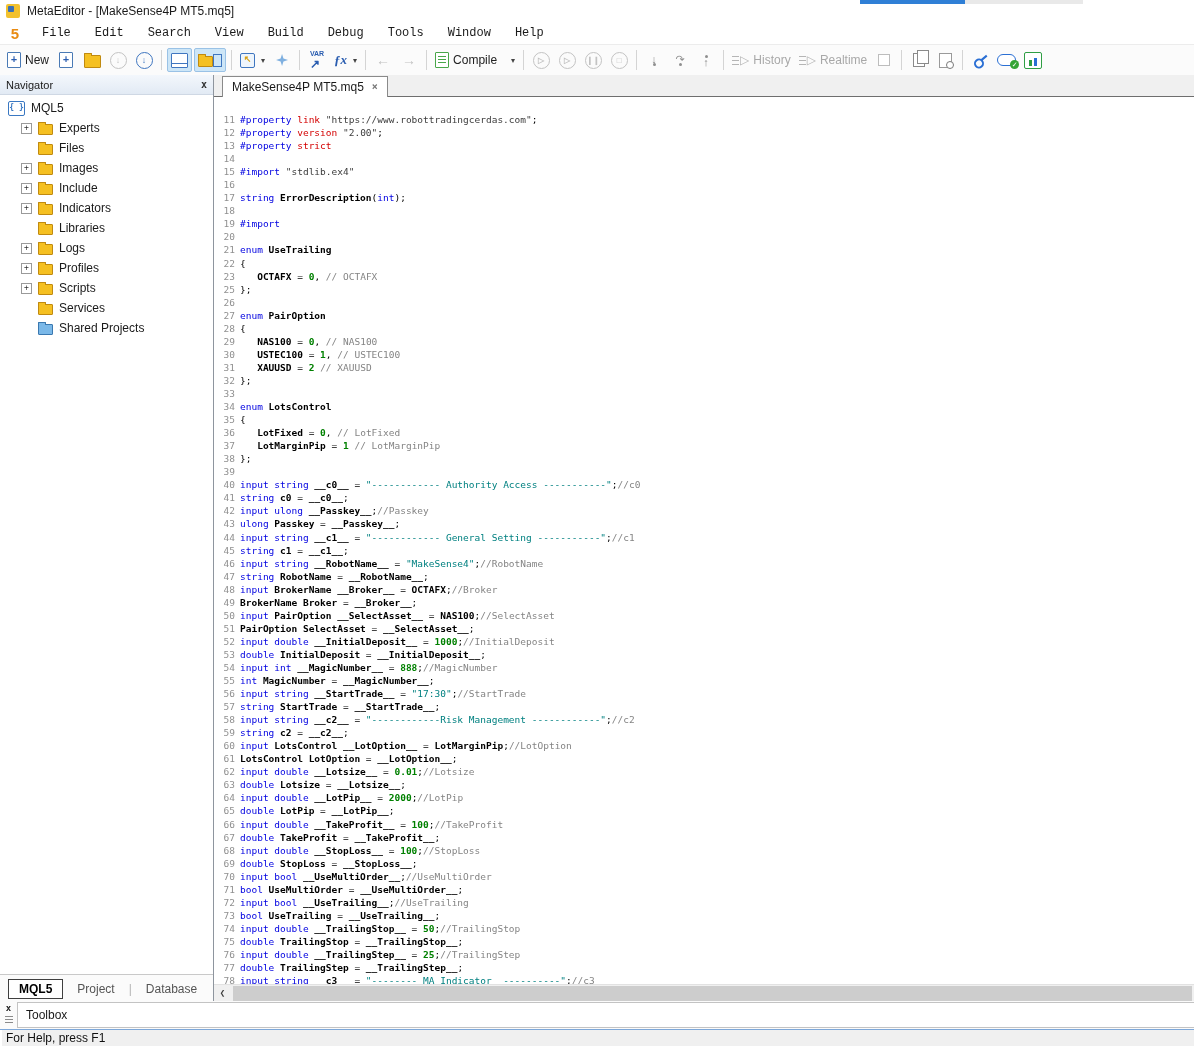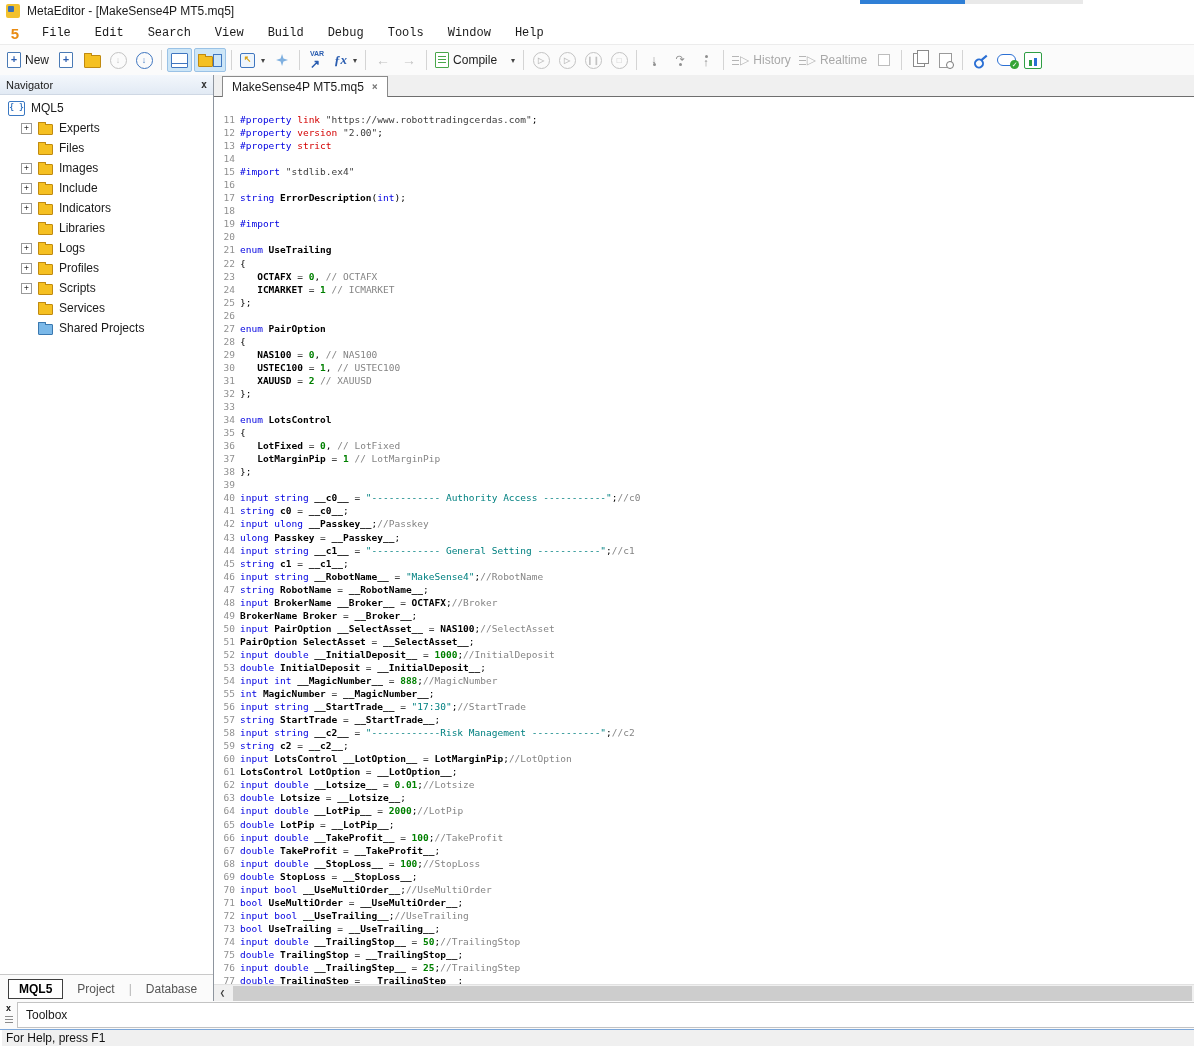--- a/index.html
+++ b/index.html
@@ -364,21 +364,20 @@
           <div class="cl"><span class="ln">14</span><span class="ct"></span></div>
           <div class="cl"><span class="ln">15</span><span class="ct"><span class="tk-k">#import </span><span class="tk-d">"stdlib.ex4"</span></span></div>
           <div class="cl"><span class="ln">16</span><span class="ct"></span></div>
           <div class="cl"><span class="ln">17</span><span class="ct"><span class="tk-k">string </span><span class="tk-i">ErrorDescription</span><span class="tk-p">(</span><span class="tk-k">int</span><span class="tk-p">);</span></span></div>
           <div class="cl"><span class="ln">18</span><span class="ct"></span></div>
           <div class="cl"><span class="ln">19</span><span class="ct"><span class="tk-k">#import</span></span></div>
           <div class="cl"><span class="ln">20</span><span class="ct"></span></div>
           <div class="cl"><span class="ln">21</span><span class="ct"><span class="tk-k">enum </span><span class="tk-i">UseTrailing</span></span></div>
           <div class="cl"><span class="ln">22</span><span class="ct"><span class="tk-p">{</span></span></div>
           <div class="cl"><span class="ln">23</span><span class="ct"><span class="tk-p">   </span><span class="tk-i">OCTAFX</span><span class="tk-p"> = </span><span class="tk-n">0</span><span class="tk-p">, </span><span class="tk-c">// OCTAFX</span></span></div>
-          <div class="cl"><span class="ln">24</span><span class="ct"><span class="tk-p">   </span><span class="tk-i">ICMARKET</span><span class="tk-p"> = </span><span class="tk-n">1</span><span class="tk-p"> </span><span class="tk-c">// ICMARKET</span></span></div>
           <div class="cl"><span class="ln">25</span><span class="ct"><span class="tk-p">};</span></span></div>
           <div class="cl"><span class="ln">26</span><span class="ct"></span></div>
           <div class="cl"><span class="ln">27</span><span class="ct"><span class="tk-k">enum </span><span class="tk-i">PairOption</span></span></div>
           <div class="cl"><span class="ln">28</span><span class="ct"><span class="tk-p">{</span></span></div>
           <div class="cl"><span class="ln">29</span><span class="ct"><span class="tk-p">   </span><span class="tk-i">NAS100</span><span class="tk-p"> = </span><span class="tk-n">0</span><span class="tk-p">, </span><span class="tk-c">// NAS100</span></span></div>
           <div class="cl"><span class="ln">30</span><span class="ct"><span class="tk-p">   </span><span class="tk-i">USTEC100</span><span class="tk-p"> = </span><span class="tk-n">1</span><span class="tk-p">, </span><span class="tk-c">// USTEC100</span></span></div>
           <div class="cl"><span class="ln">31</span><span class="ct"><span class="tk-p">   </span><span class="tk-i">XAUUSD</span><span class="tk-p"> = </span><span class="tk-n">2</span><span class="tk-p"> </span><span class="tk-c">// XAUUSD</span></span></div>
           <div class="cl"><span class="ln">32</span><span class="ct"><span class="tk-p">};</span></span></div>
           <div class="cl"><span class="ln">33</span><span class="ct"></span></div>
           <div class="cl"><span class="ln">34</span><span class="ct"><span class="tk-k">enum </span><span class="tk-i">LotsControl</span></span></div>

